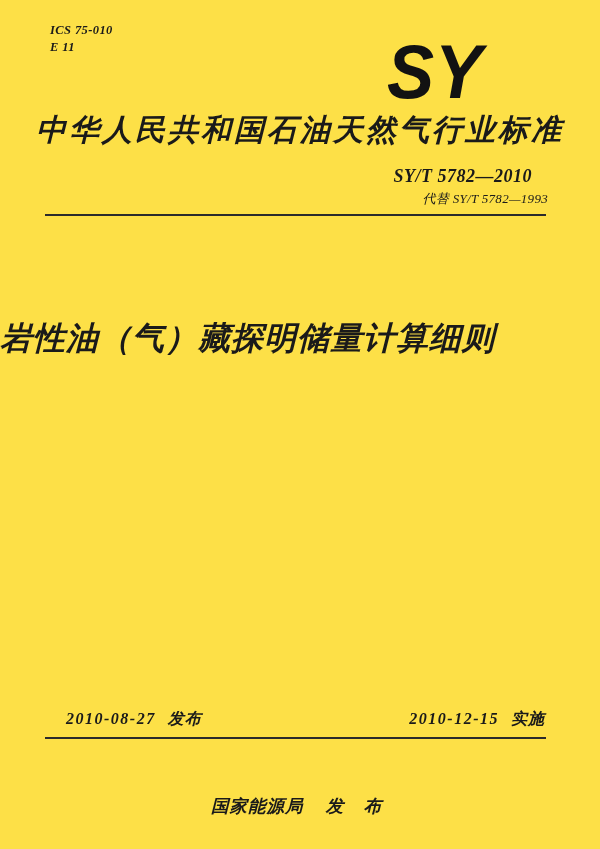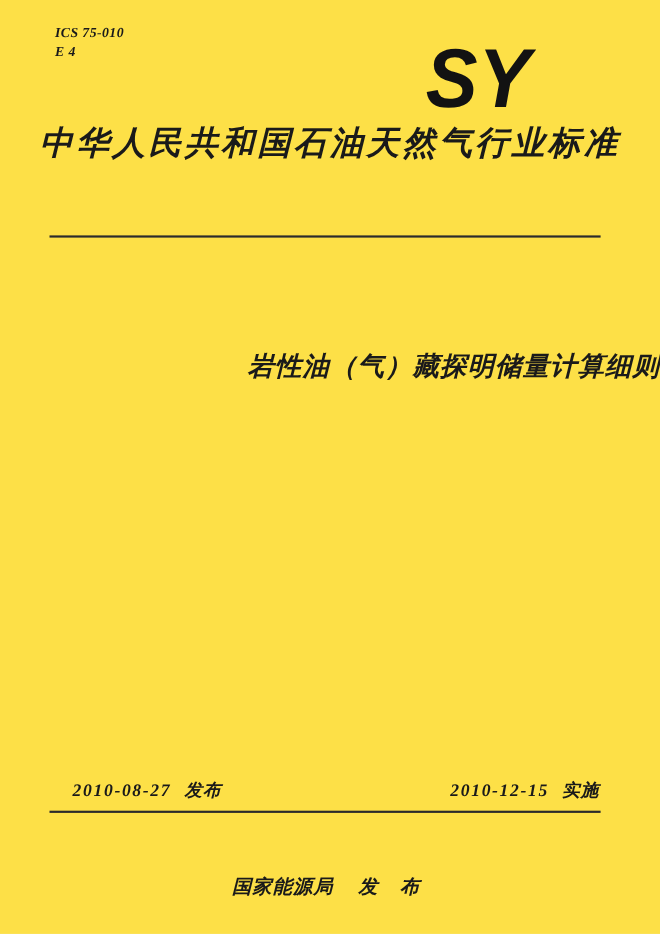--- a/index.html
+++ b/index.html
@@ -87,24 +87,24 @@
   }
   .rule-top { top: 214px; }
   .rule-bottom { top: 737px; }
 
   
   .doc-title-cn {
     position: absolute;
     left: 0;
     top: 317px;
     width: 100%;
-    text-align: right;
+    text-align: left;
     font-family: "Liberation Sans", sans-serif;
     font-weight: bold;
-    font-size: 24px;
+    font-size: 32px;
     letter-spacing: 1px;
     white-space: nowrap;
   }
   .doc-title-en {
     position: absolute;
     left: 0;
     top: 379px;
     width: 100%;
     text-align: center;
     font-weight: bold;
@@ -142,27 +142,31 @@
   .publisher-row .publisher { margin-right: 18px; letter-spacing: 1px; }
   .publisher-row .publish-label { letter-spacing: 8px; }
 </style>
 </head>
 <body>
 
 <div class="page">
 
   <div class="ics-block">
     <div>ICS 75-010</div>
-    <div>E 4</div>
+    <div>E 11</div>
   </div>
 
   <div class="sy-logo">SY</div>
 
   <div class="category-title">中华人民共和国石油天然气行业标准</div>
 
+  <div class="std-block">
+    <div class="std-number">SY/T 5782—2010</div>
+    <div class="replaces-note">代替 SY/T 5782—1993</div>
+  </div>
 
   <div class="rule rule-top"></div>
 
   <div class="doc-title-cn">岩性油（气）藏探明储量计算细则</div>
 
   <div class="date-row">
     <div>
       <span class="date">2010-08-27</span>
       <span class="cjk">发布</span>
     </div>

